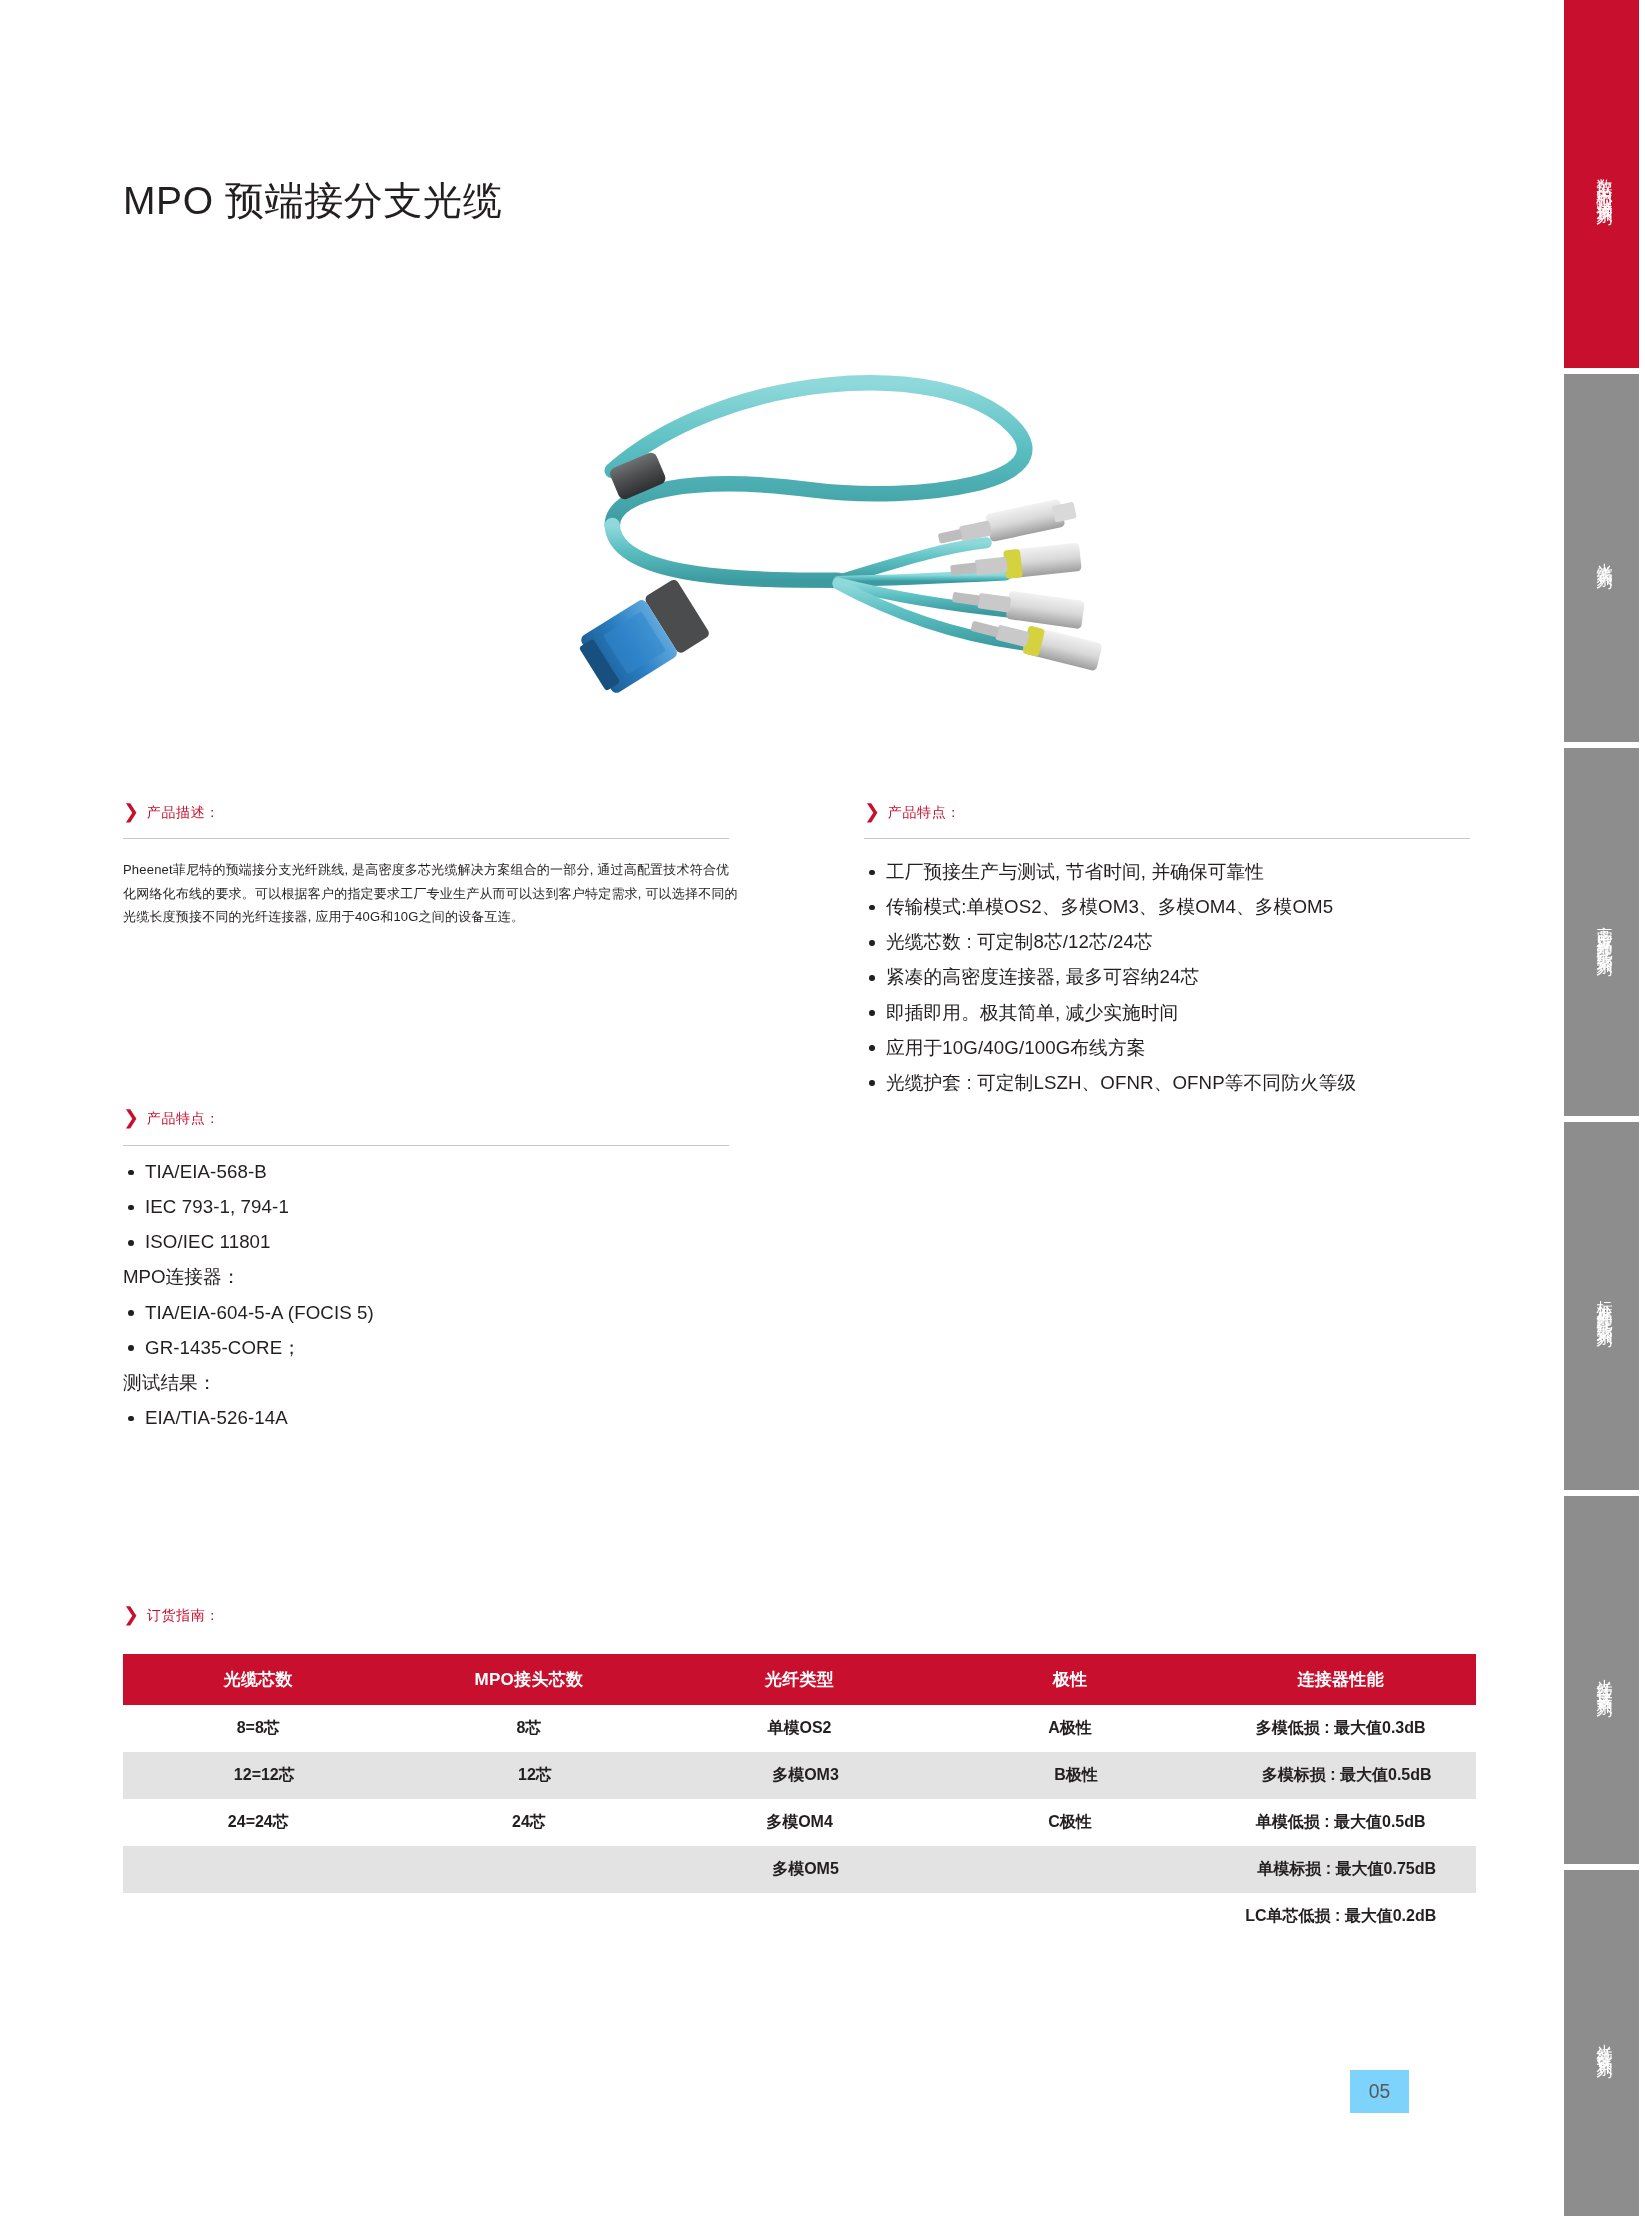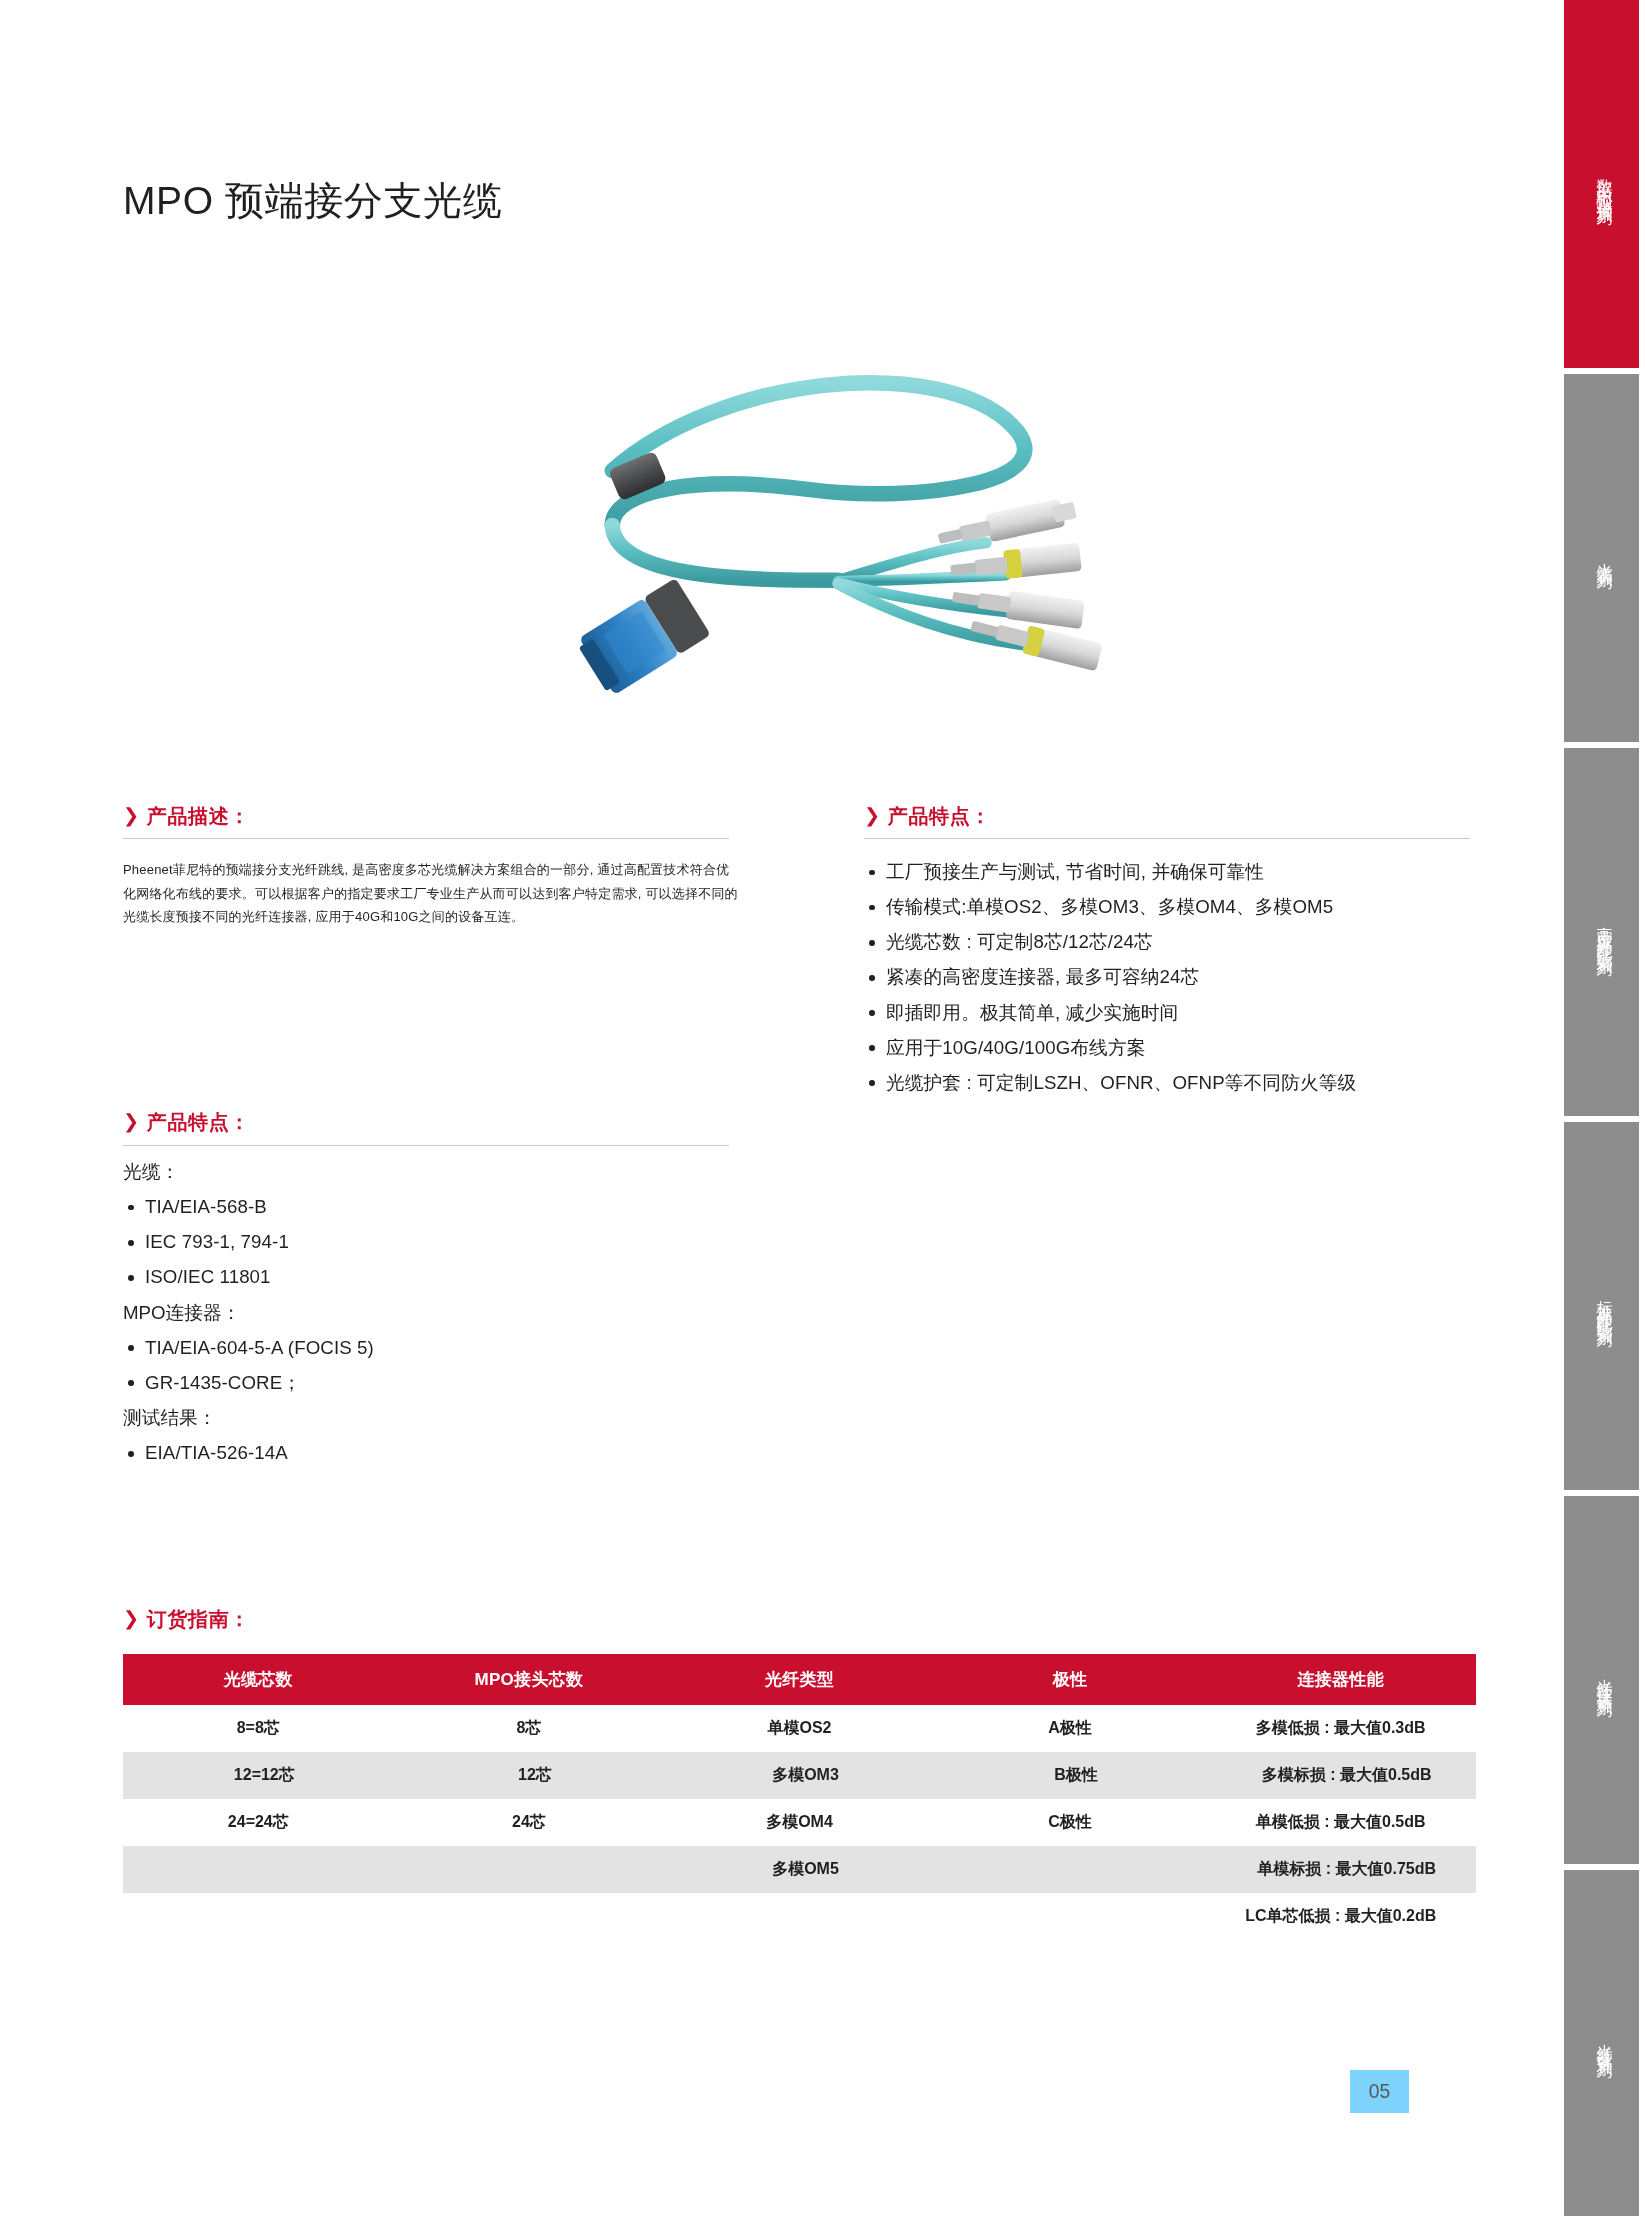--- a/index.html
+++ b/index.html
@@ -93,22 +93,22 @@
     gap: 7.7px;
   }
   .sec-head .arrow {
     color: #c8102e;
     font-size: 19.3px;
     line-height: 1;
     transform: translateY(-0.6px);
   }
   .sec-head .sec-title {
     color: #c8102e;
-    font-size: 20px;
-    font-weight: bold;
+    font-size: 14px;
+    font-weight: normal;
     letter-spacing: 0.6px;
     text-align: center;
   }
   .sec-rule {
     position: absolute;
     height: 1.3px;
     background: #c9c9c9;
   }
 
   .body-text {
@@ -317,21 +317,20 @@
       <li>光缆护套 : 可定制LSZH、OFNR、OFNP等不同防火等级</li>
     </ul>
 
     <div class="sec-head" style="left:123px; top:1109px;">
       <span class="arrow">❯</span>
       <span class="sec-title">产品特点：</span>
     </div>
     <div class="sec-rule" style="left:123px; top:1145px; width:606px;"></div>
 
     <div class="std-block">
-      <div class="plain-line">光缆：</div>
       <ul class="bullets">
         <li>TIA/EIA-568-B</li>
         <li>IEC 793-1, 794-1</li>
         <li>ISO/IEC 11801</li>
       </ul>
       <div class="plain-line">MPO连接器：</div>
       <ul class="bullets">
         <li>TIA/EIA-604-5-A (FOCIS 5)</li>
         <li>GR-1435-CORE；</li>
       </ul>

